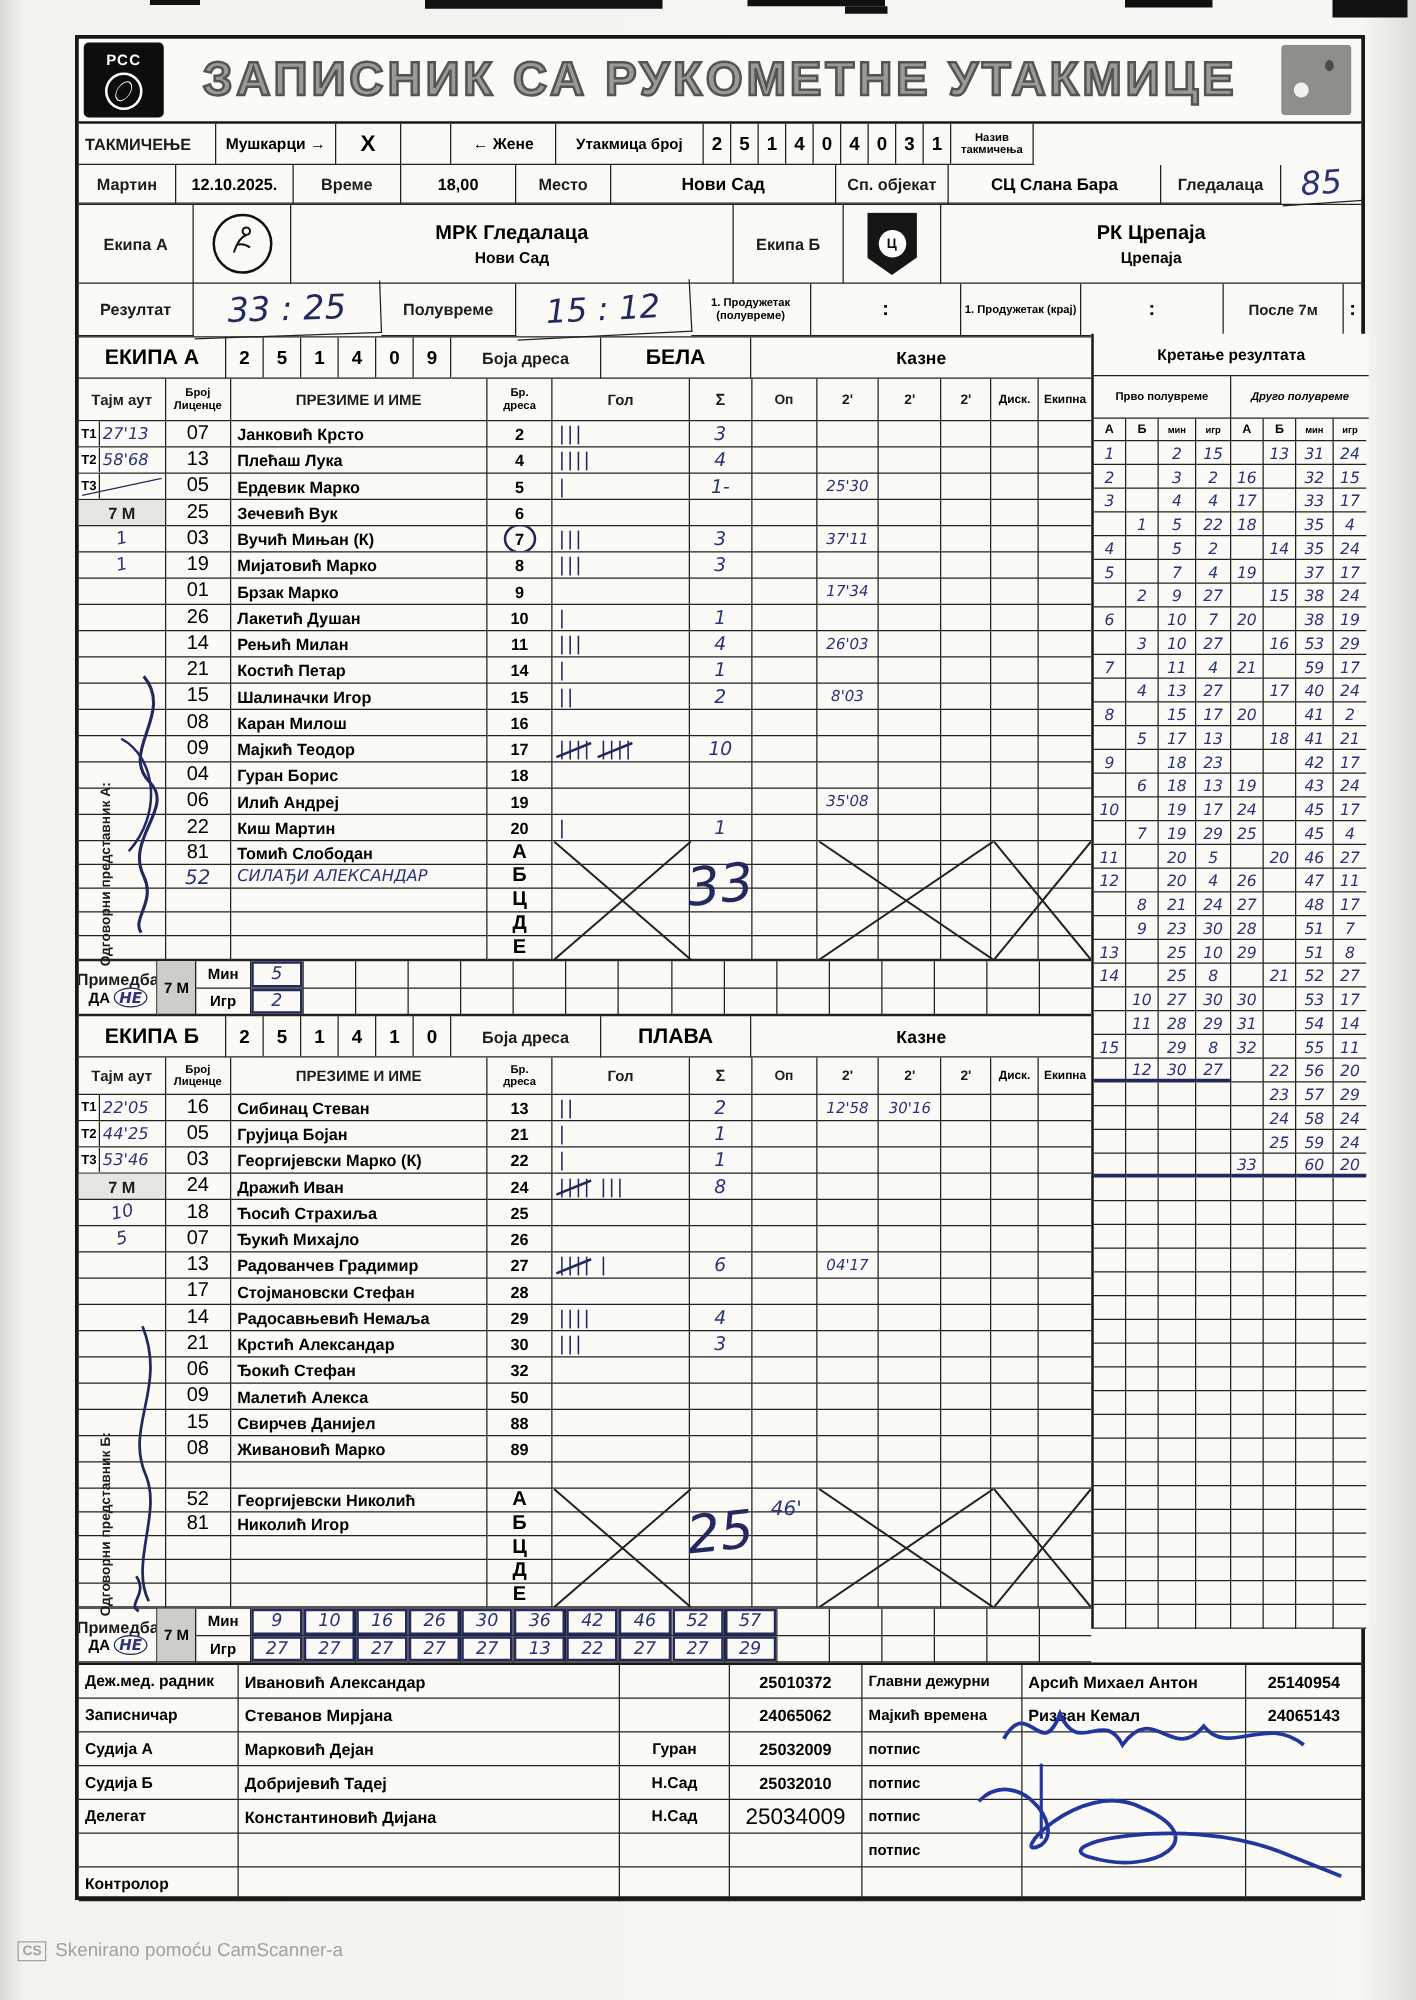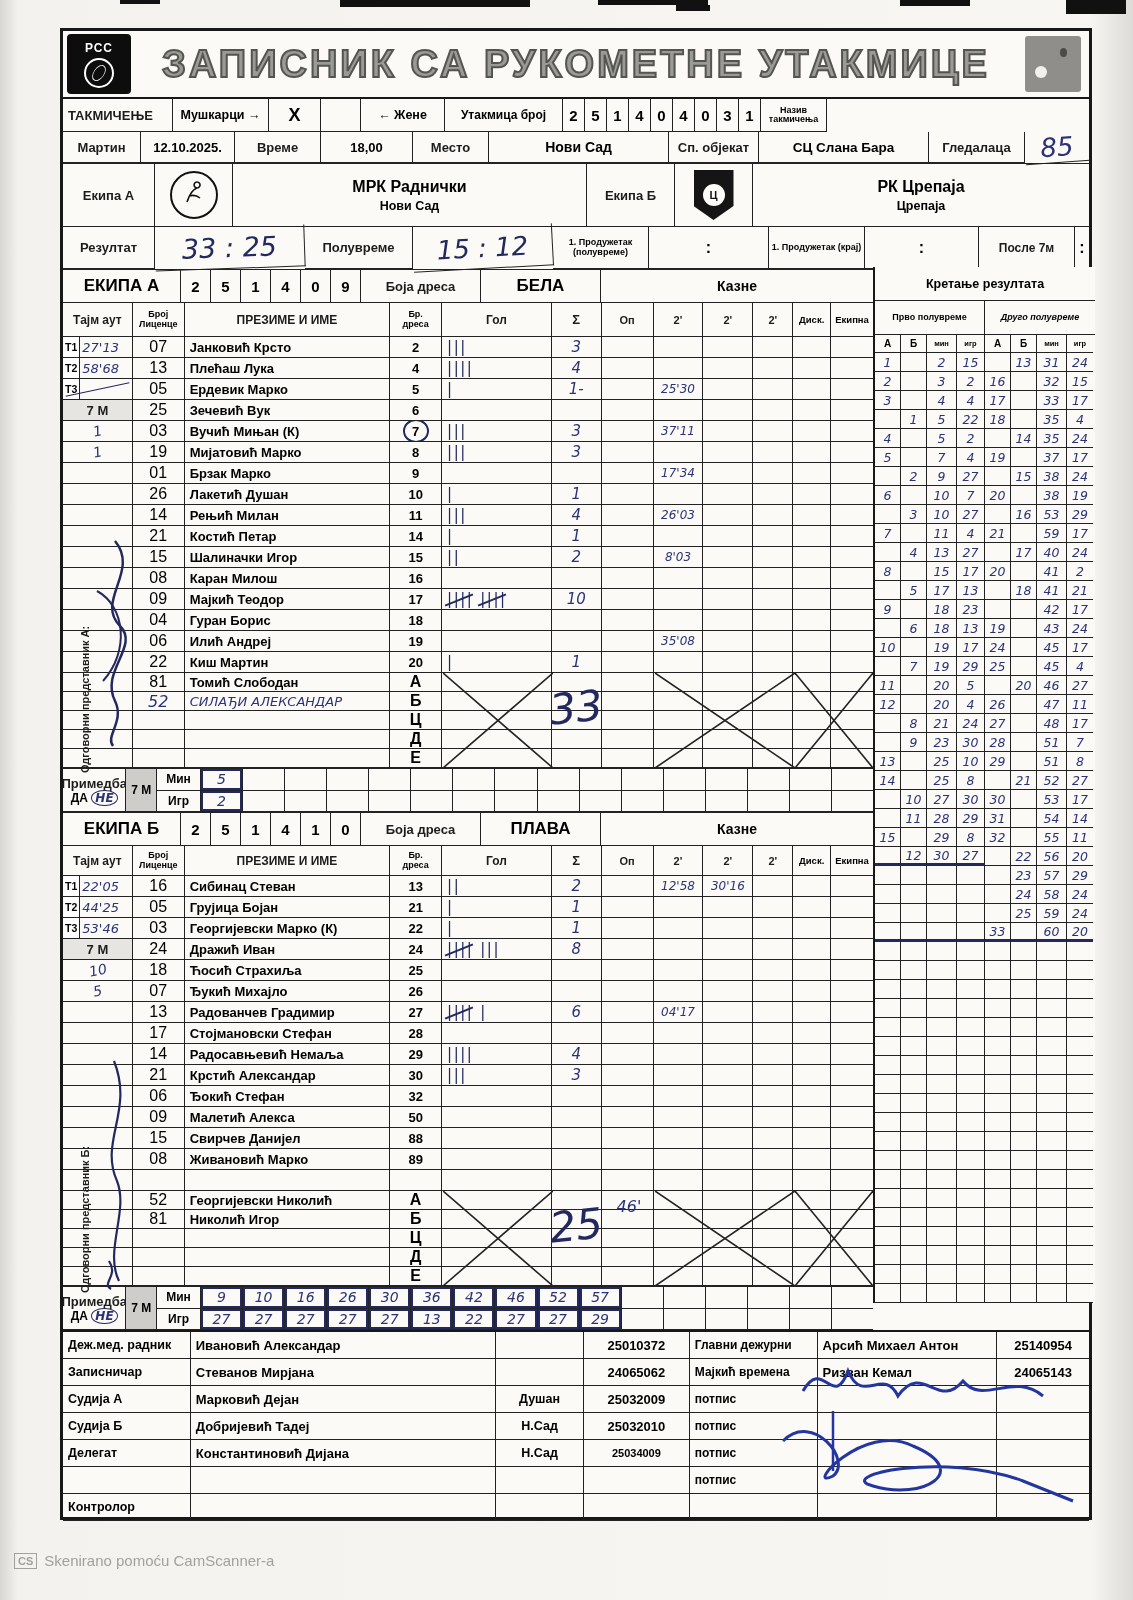--- a/index.html
+++ b/index.html
@@ -133,21 +133,21 @@
         <span class="lbl">Екипа А</span>
       </div>
     <div class="c" style="width:78px;">
       <div class="team-logo-a">
         <svg width="30" height="30" viewBox="0 0 30 30">
             <path d="M8 22 Q12 10 18 8 M18 8 a3 3 0 1 1 .1 0 M10 16 Q16 14 21 18" fill="none" stroke="#111" stroke-width="1.6"></path>
           </svg>
       </div>
     </div>
     <div class="c" style="width:354px;flex-direction:column;gap:3px;">
-      <div class="tname">МРК Раднички</div>
+      <div class="tname">МРК Гледалаца</div>
       <div class="tcity">Нови Сад</div>
     </div>
     <div class="c" style="width:88px;">
         <span class="lbl">Екипа Б</span>
       </div>
     <div class="c" style="width:78px;">
       <div class="team-logo-b">
           <div class="inner">Ц</div>
         </div>
     </div>
@@ -1713,40 +1713,40 @@
         <div class="c left" style="width: 306px; font-weight: bold; font-size: 13px;">Стеванов Мирјана</div>
         <div class="c " style="width: 88px; font-weight: bold; font-size: 12.5px;"></div>
         <div class="c " style="width: 106px; font-weight: bold; font-size: 13px;">24065062</div>
         <div class="c left" style="width: 128px; font-size: 12px; font-weight: bold;">Мајкић времена</div>
         <div class="c left" style="width: 180px; font-weight: bold; font-size: 13px;">Ризван Кемал</div>
         <div class="c last" style="width: 92px; font-weight: bold; font-size: 13px;">24065143</div>
       </div>
       <div class="row" style="height: 27px;">
         <div class="c left" style="width: 128px; font-size: 12.5px; font-weight: bold;">Судија А</div>
         <div class="c left" style="width: 306px; font-weight: bold; font-size: 13px;">Марковић Дејан</div>
-        <div class="c " style="width: 88px; font-weight: bold; font-size: 12.5px;">Душан</div>
+        <div class="c " style="width: 88px; font-weight: bold; font-size: 12.5px;">Гуран</div>
         <div class="c " style="width: 106px; font-weight: bold; font-size: 13px;">25032009</div>
         <div class="c left" style="width: 128px; font-size: 12px; font-weight: bold;">потпис</div>
         <div class="c left" style="width: 180px; font-weight: bold; font-size: 13px;"></div>
         <div class="c last" style="width: 92px; font-weight: bold; font-size: 13px;"></div>
       </div>
       <div class="row" style="height: 27px;">
         <div class="c left" style="width: 128px; font-size: 12.5px; font-weight: bold;">Судија Б</div>
         <div class="c left" style="width: 306px; font-weight: bold; font-size: 13px;">Добријевић Тадеј</div>
         <div class="c " style="width: 88px; font-weight: bold; font-size: 12.5px;">Н.Сад</div>
         <div class="c " style="width: 106px; font-weight: bold; font-size: 13px;">25032010</div>
         <div class="c left" style="width: 128px; font-size: 12px; font-weight: bold;">потпис</div>
         <div class="c left" style="width: 180px; font-weight: bold; font-size: 13px;"></div>
         <div class="c last" style="width: 92px; font-weight: bold; font-size: 13px;"></div>
       </div>
       <div class="row" style="height: 27px;">
         <div class="c left" style="width: 128px; font-size: 12.5px; font-weight: bold;">Делегат</div>
         <div class="c left" style="width: 306px; font-weight: bold; font-size: 13px;">Константиновић Дијана</div>
         <div class="c " style="width: 88px; font-weight: bold; font-size: 12.5px;">Н.Сад</div>
-        <div class="c " style="width: 106px; font-weight: bold; font-size: 11px;">25034009</div>
+        <div class="c " style="width: 106px; font-weight: normal; font-size: 18px;">25034009</div>
         <div class="c left" style="width: 128px; font-size: 12px; font-weight: bold;">потпис</div>
         <div class="c left" style="width: 180px; font-weight: bold; font-size: 13px;"></div>
         <div class="c last" style="width: 92px; font-weight: bold; font-size: 13px;"></div>
       </div>
       <div class="row" style="height: 27px;">
         <div class="c left" style="width: 128px; font-size: 12.5px; font-weight: bold;"></div>
         <div class="c left" style="width: 306px; font-weight: bold; font-size: 13px;"></div>
         <div class="c " style="width: 88px; font-weight: bold; font-size: 12.5px;"></div>
         <div class="c " style="width: 106px; font-weight: bold; font-size: 13px;"></div>
         <div class="c left" style="width: 128px; font-size: 12px; font-weight: bold;">потпис</div>

